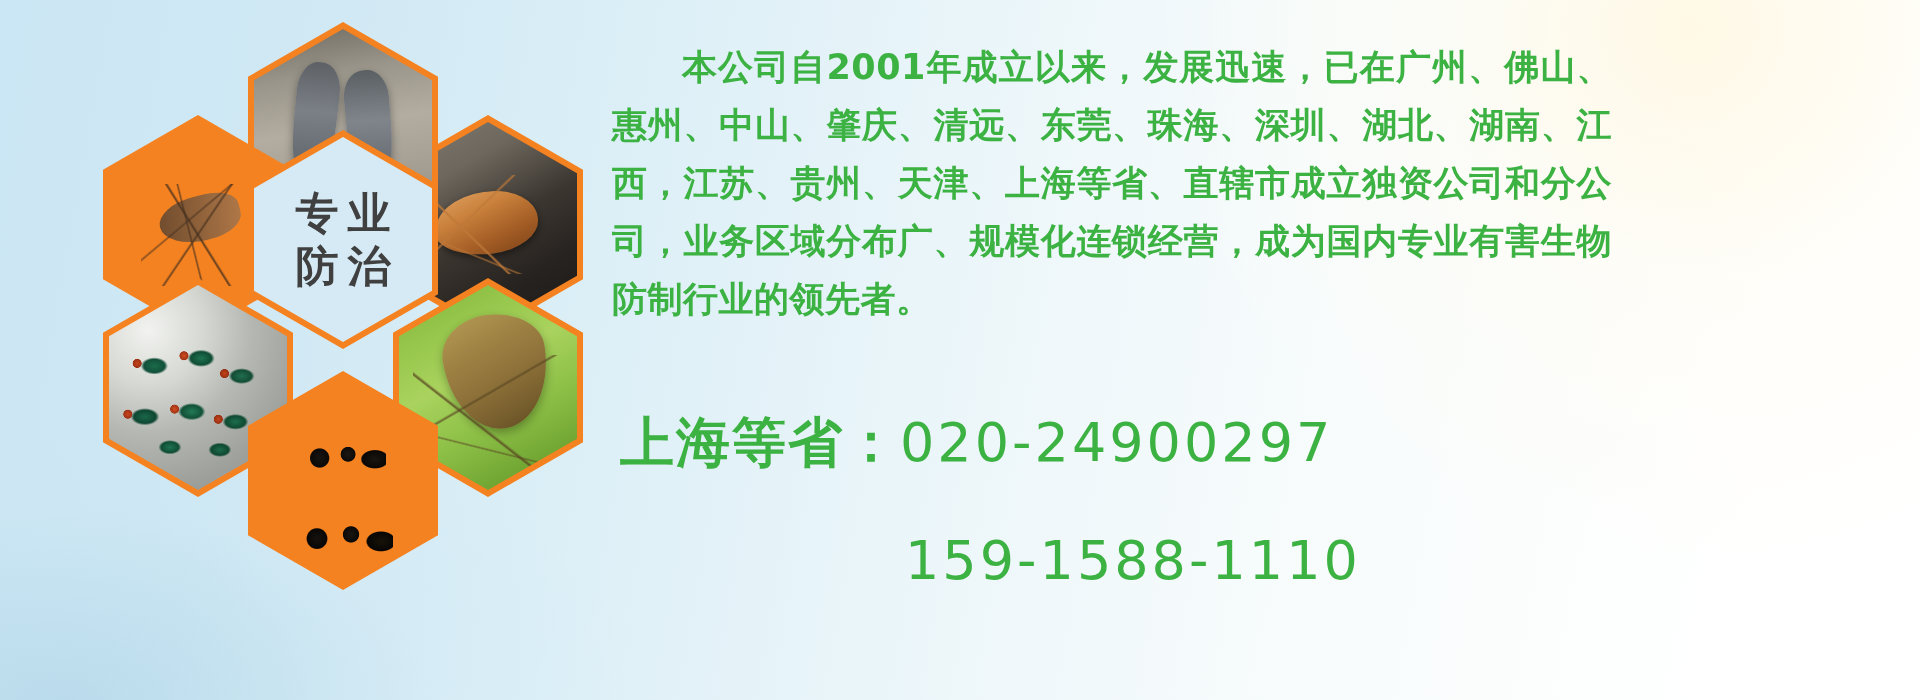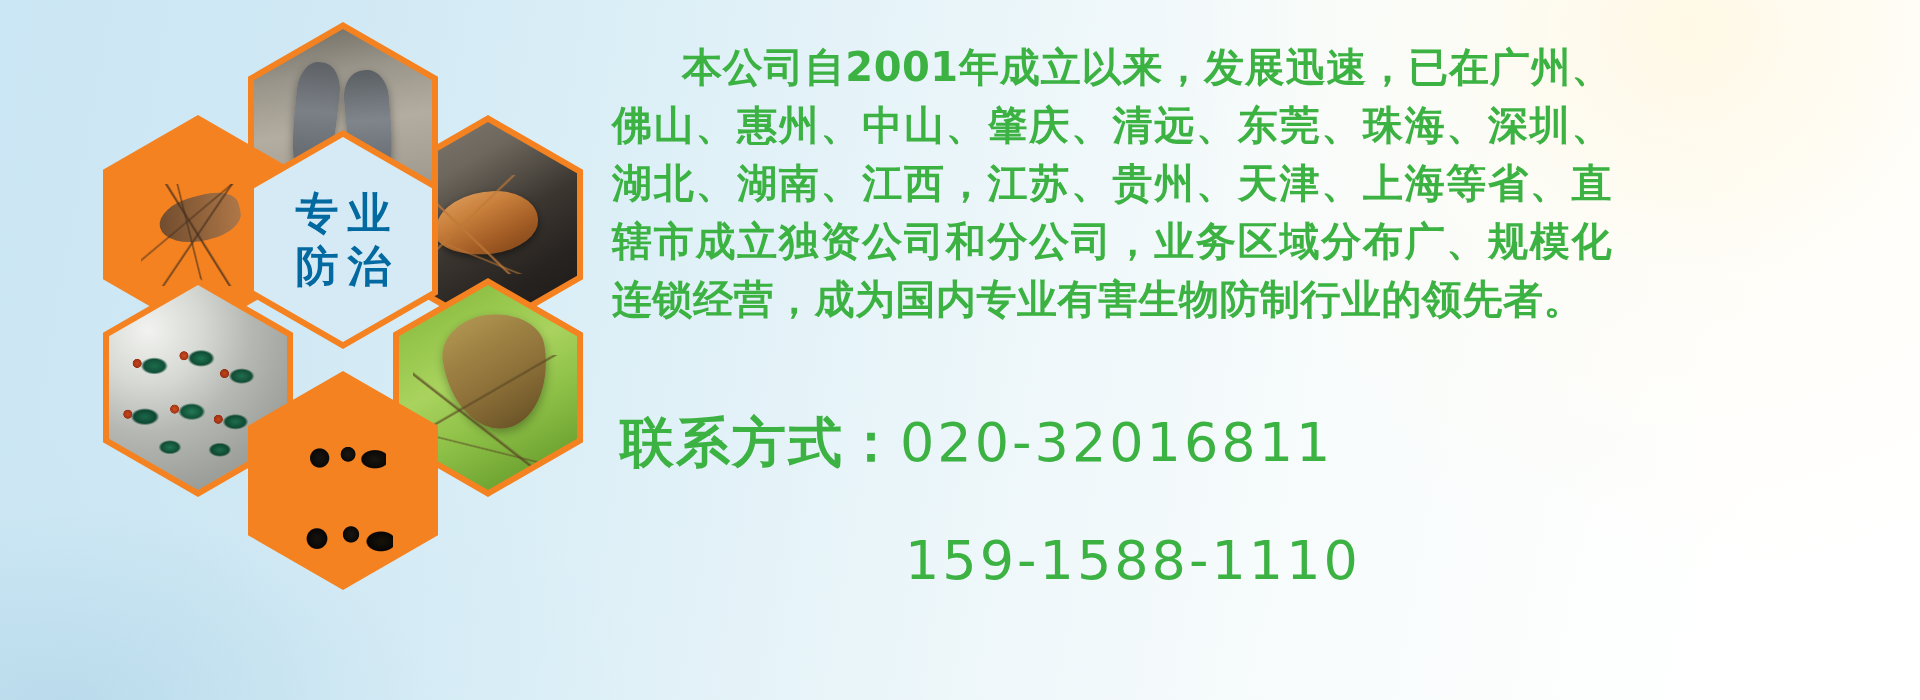--- a/index.html
+++ b/index.html
@@ -59,21 +59,21 @@
   
   #hex-center { left:248px; top:130px; background:#f58220; z-index:6; }
   #hex-center .inner { background:#d5eaf4; }
   #hex-label {
     position:absolute; left:0; top:0; width:100%; height:100%;
     display:flex; flex-direction:column;
     align-items:center; justify-content:center;
     gap:10px;
   }
   #hex-label span {
-    color:#0369a1;
+    color:#404040;
     font-size:43px;
     font-weight:bold;
     letter-spacing:9px;
     text-indent:9px;
     line-height:1;
     font-family:Liberation Sans, sans-serif;
   }
 
   
   #hex-mosquito  { left:103px; top:115px;  z-index:5; }
@@ -227,21 +227,21 @@
 
   
   #copy-block {
     position:absolute;
     left:612px;
     top:38px;
     width:1240px;
   }
   #intro-paragraph {
     color:#3cb243;
-    font-size:40px;
+    font-size:35px;
     line-height:58px;
     font-weight:bold;
     text-indent:70px;
     letter-spacing:0.5px;
     font-family:"DejaVu Sans","Liberation Sans",sans-serif;
     text-align:justify;
     text-justify:inter-character;
     width:1000px;
   }
 
@@ -319,20 +319,20 @@
     </div>
 
   </div>
 
   <div id="copy-block">
     <p id="intro-paragraph">本公司自2001年成立以来，发展迅速，已在广州、佛山、惠州、中山、肇庆、清远、东莞、珠海、深圳、湖北、湖南、江西，江苏、贵州、天津、上海等省、直辖市成立独资公司和分公司，业务区域分布广、规模化连锁经营，成为国内专业有害生物防制行业的领先者。</p>
   </div>
 
   <div id="contact-block">
     <div class="contact-row" id="contact-line-1">
-      <span class="contact-label">联系方式：</span><span class="contact-number">020-32016811</span>
+      <span class="contact-label">上海等省：</span><span class="contact-number">020-24900297</span>
     </div>
     <div class="contact-row" id="contact-line-2">
       <span class="contact-number">159-1588-1110</span>
     </div>
   </div>
 
 </div>
 
 </body></html>

